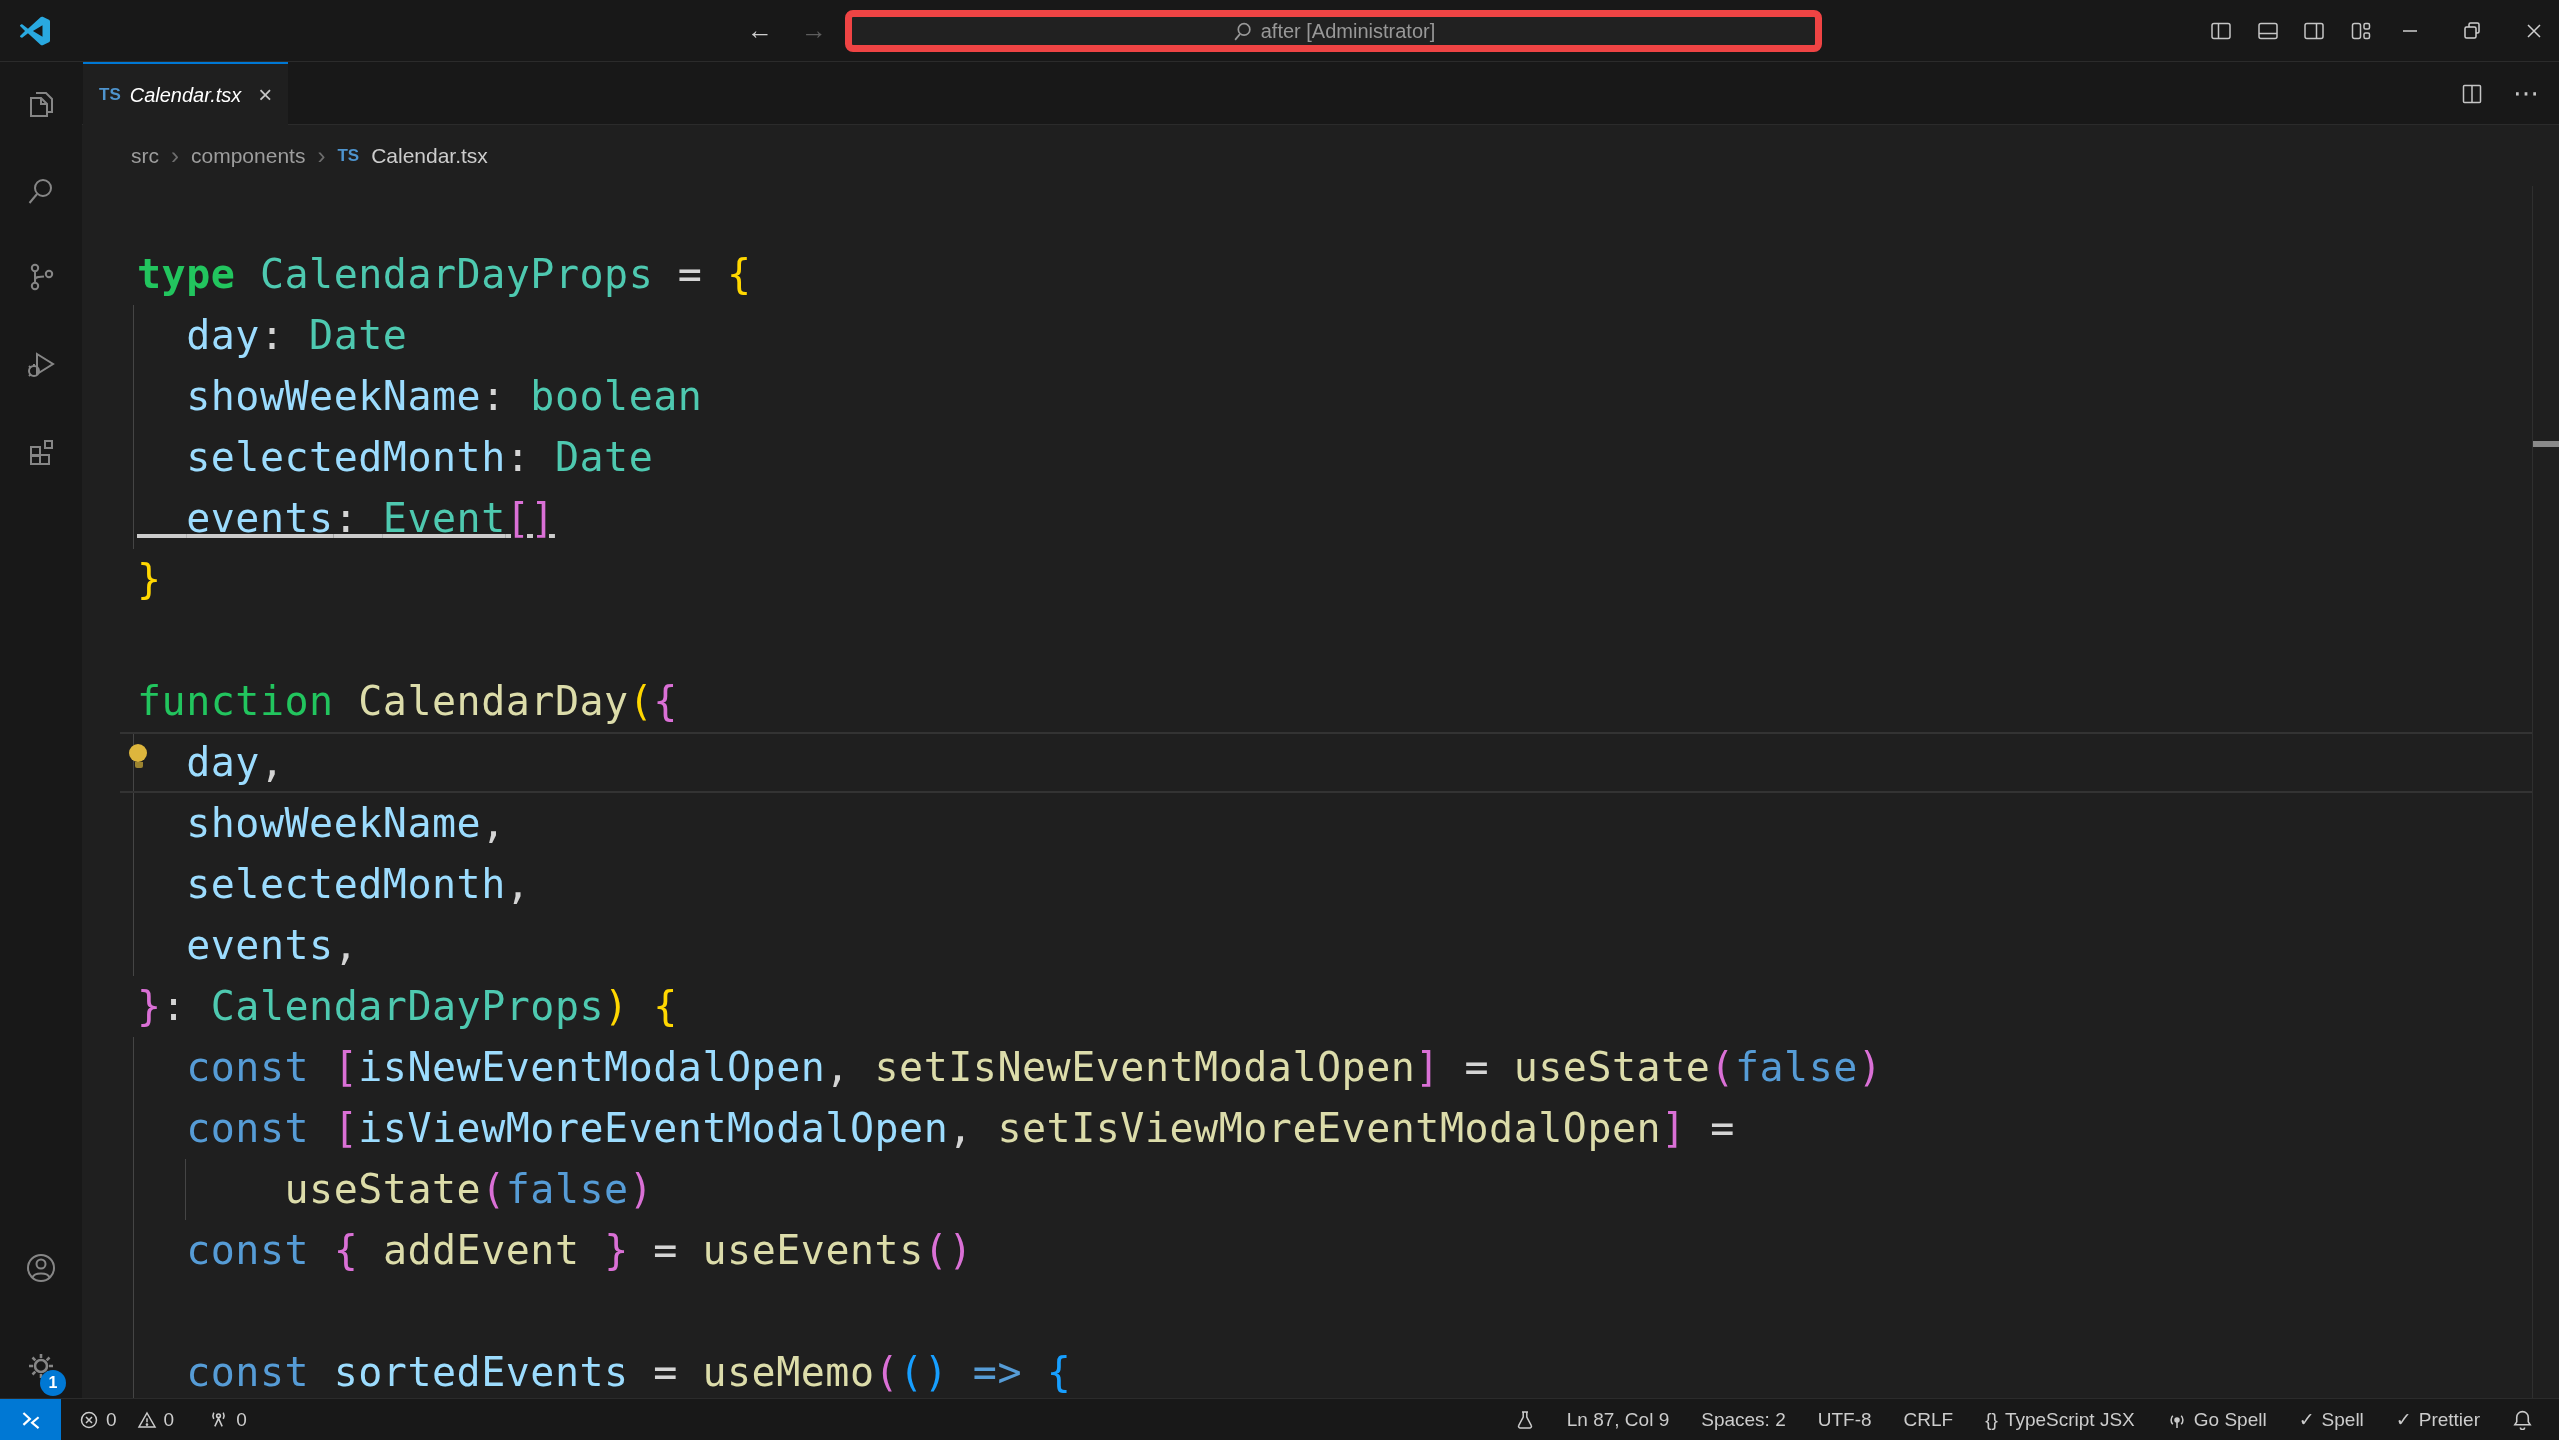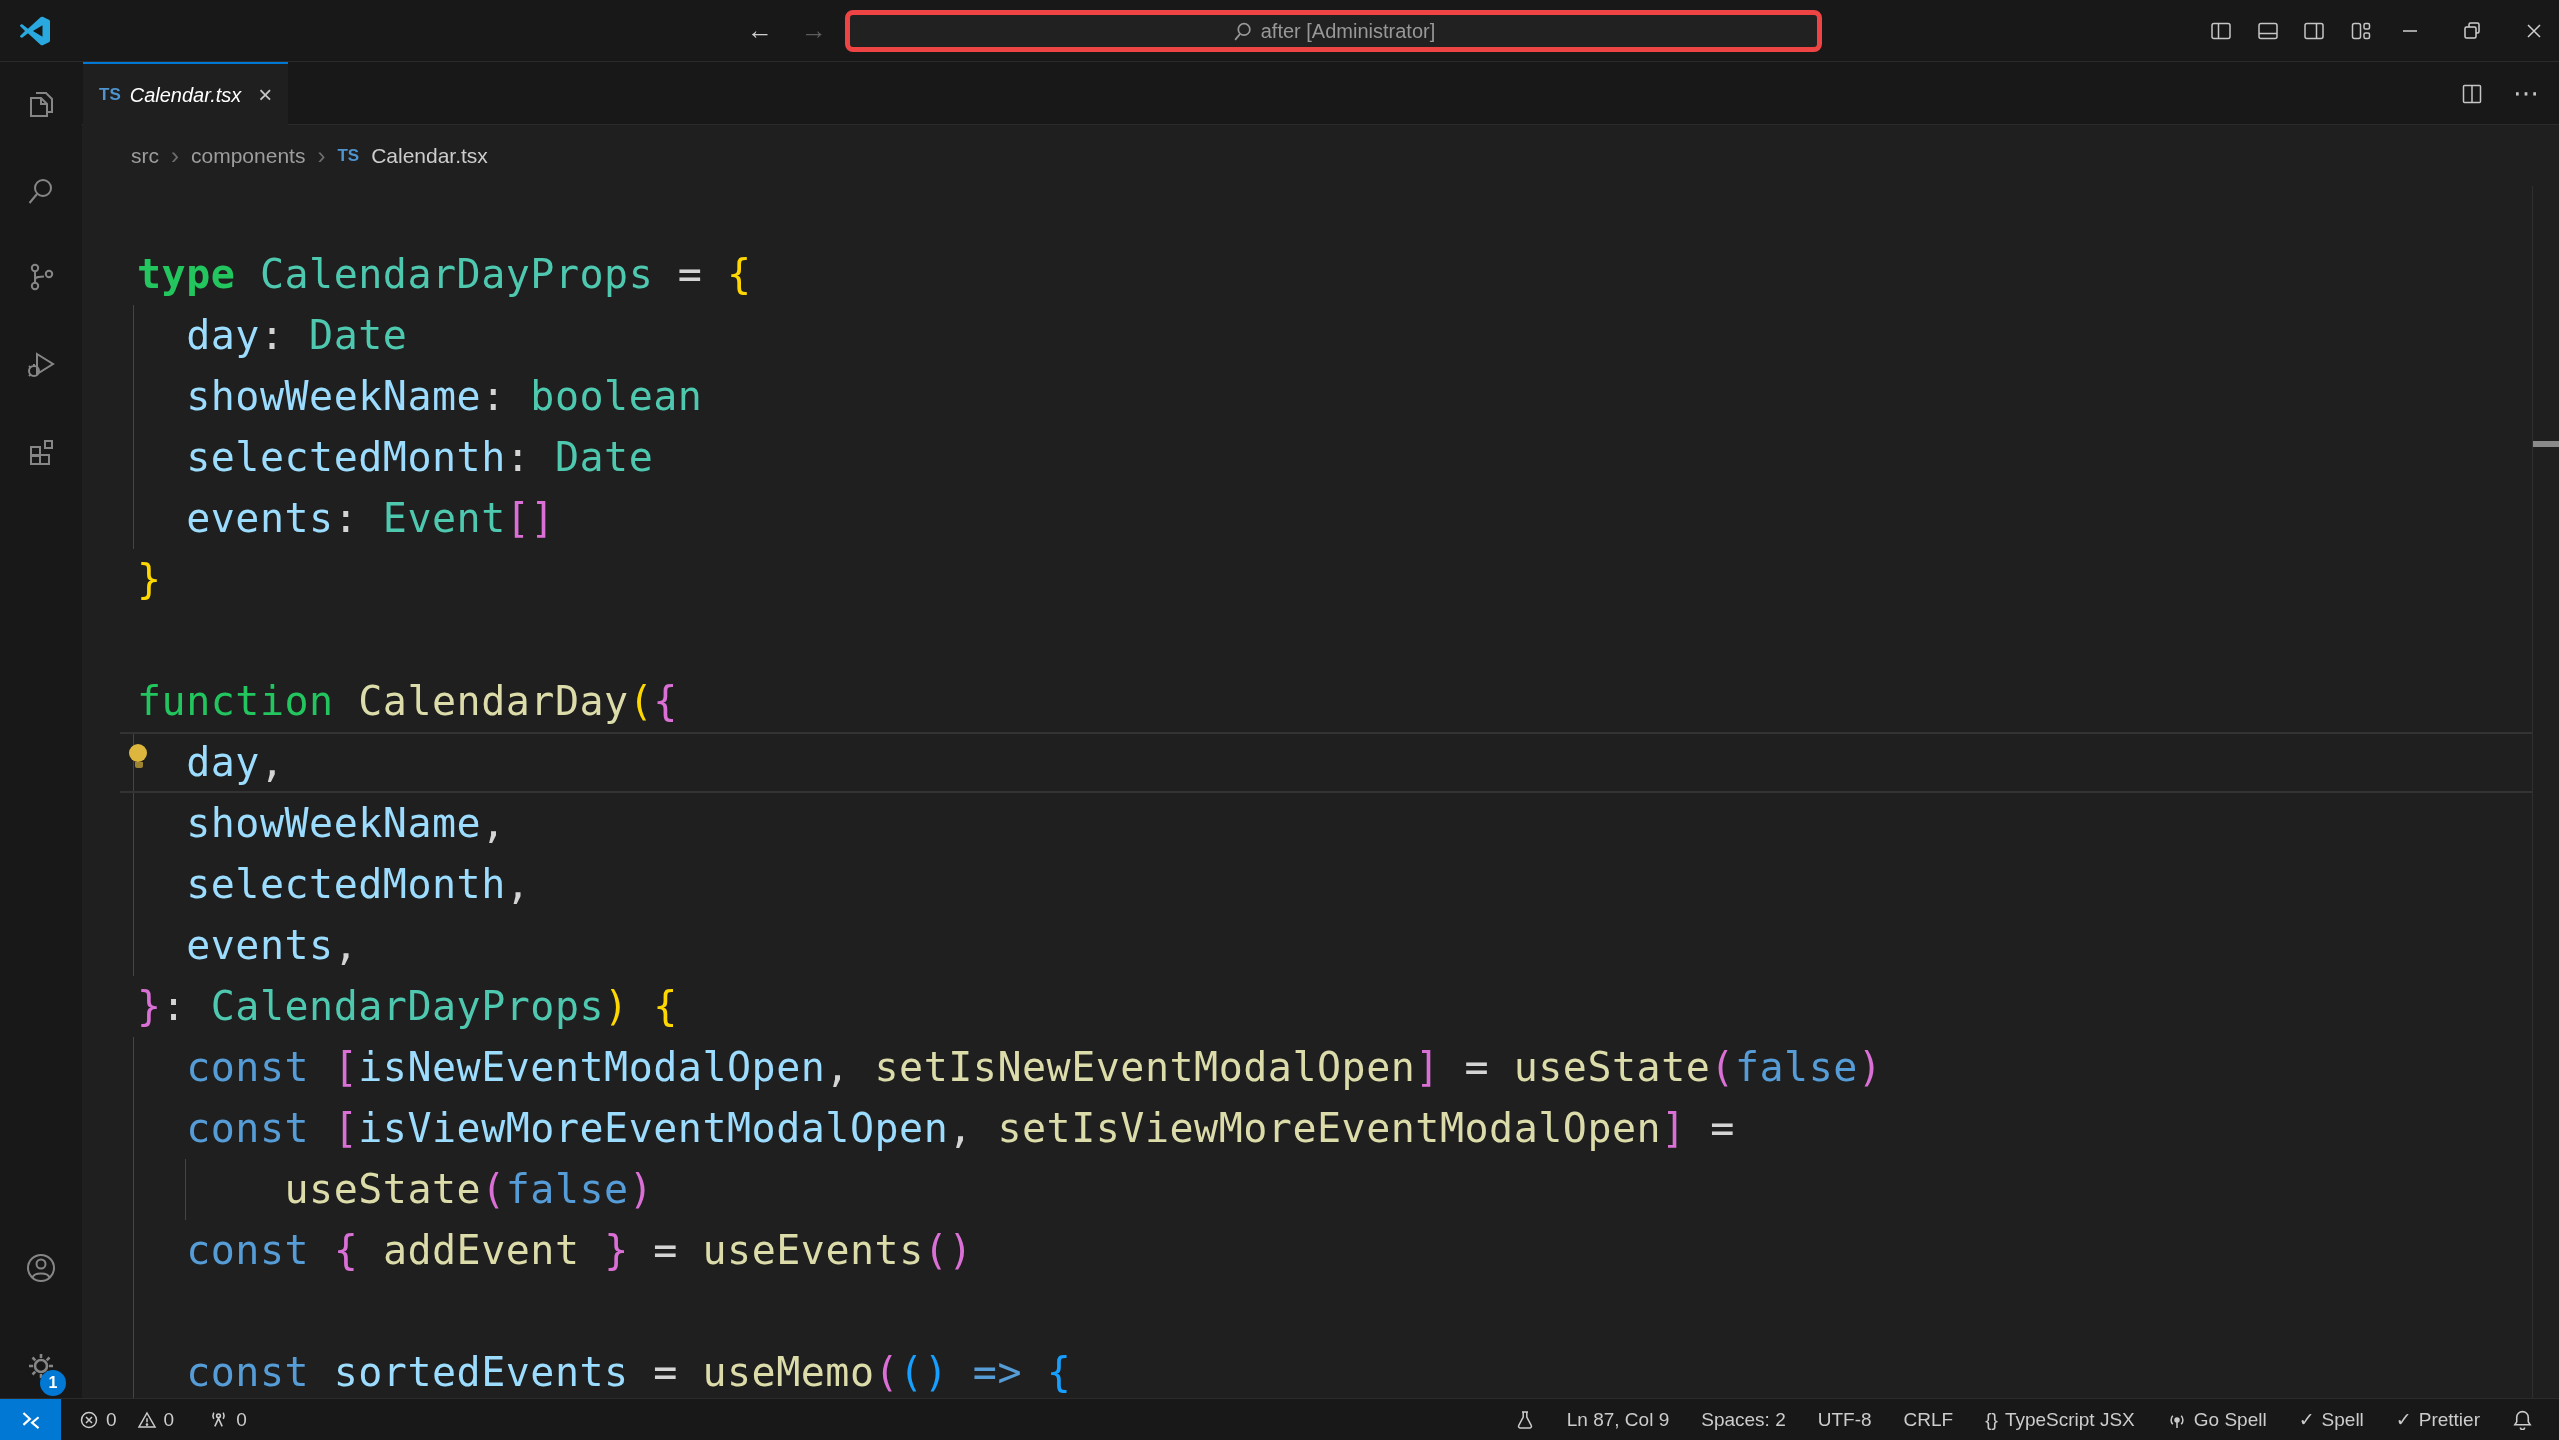--- a/index.html
+++ b/index.html
@@ -16,21 +16,21 @@
     display:flex; align-items:center;
   }
   .vscode-logo { margin-left:20px; width:30px; height:30px; flex:0 0 auto; }
   .menubar { display:flex; margin-left:18px; }
   .menu-item { padding:0 14px; font-size:20px; color:#cccccc; line-height:61px; cursor:default; }
   .nav-arrow { position:absolute; top:0; height:61px; width:44px; display:flex; align-items:center; justify-content:center; font-size:26px; }
   .nav-back { left:738px; color:#cccccc; }
   .nav-fwd  { left:792px; color:#5d5d5d; }
   .searchbox {
     position:absolute; left:845px; top:10px; width:977px; height:42px;
-    background:#212121; border:5px solid #ef4444; border-radius:8px;
+    background:#212121; border:7px solid #ef4444; border-radius:8px;
     display:flex; align-items:center; justify-content:center; gap:8px;
     color:#989898; font-size:20px;
   }
   .tbtn { position:absolute; top:0; width:46px; height:61px; display:flex; align-items:center; justify-content:center; }
   
   .activitybar { position:absolute; left:0; top:62px; width:82px; height:1336px; background:#181818; }
   .ab-item { position:absolute; left:24px; width:34px; height:34px; }
   .ab-badge {
     position:absolute; left:40px; top:1308px; width:26px; height:26px; border-radius:50%;
     background:#0078d4; color:#fff; font-size:16px; font-weight:bold;
@@ -232,21 +232,21 @@
     <div class="current-line"></div>
     <div class="lightbulb">
       <div class="bulb-glass"></div>
         <div class="bulb-base"></div>
     </div>
     <div id="code-lines">
         <div class="code-line" style="top: 58px;"><span style="color: #22c55e; font-weight: bold;">type</span><span style="color: rgb(212, 212, 212);"> </span><span style="color: rgb(78, 201, 176);">CalendarDayProps</span><span style="color: rgb(212, 212, 212);"> = </span><span style="color: rgb(255, 215, 0);">{</span></div>
         <div class="code-line" style="top: 119px;"><span style="color: rgb(212, 212, 212);">  </span><span style="color: rgb(156, 220, 254);">day</span><span style="color: rgb(212, 212, 212);">: </span><span style="color: rgb(78, 201, 176);">Date</span></div>
         <div class="code-line" style="top: 180px;"><span style="color: rgb(212, 212, 212);">  </span><span style="color: rgb(156, 220, 254);">showWeekName</span><span style="color: rgb(212, 212, 212);">: </span><span style="color: rgb(78, 201, 176);">boolean</span></div>
         <div class="code-line" style="top: 241px;"><span style="color: rgb(212, 212, 212);">  </span><span style="color: rgb(156, 220, 254);">selectedMonth</span><span style="color: rgb(212, 212, 212);">: </span><span style="color: rgb(78, 201, 176);">Date</span></div>
-        <div class="code-line" style="top: 302px;"><span style="color: rgb(212, 212, 212);">  </span><span style="color: rgb(156, 220, 254);">events</span><span style="color: rgb(212, 212, 212);">: </span><span style="color: rgb(78, 201, 176);">Event</span><span style="color: rgb(218, 112, 214);">[]</span></div>
+        <div class="code-line" style="top: 302px; text-decoration: underline;"><span style="color: rgb(212, 212, 212);">  </span><span style="color: rgb(156, 220, 254);">events</span><span style="color: rgb(212, 212, 212);">: </span><span style="color: rgb(78, 201, 176);">Event</span><span style="color: rgb(218, 112, 214);">[]</span></div>
         <div class="code-line" style="top: 363px;"><span style="color: rgb(255, 215, 0);">}</span></div>
         <div class="code-line" style="top: 424px;"></div>
         <div class="code-line" style="top: 485px;"><span style="color: #22c55e;">function</span><span style="color: rgb(212, 212, 212);"> </span><span style="color: rgb(220, 220, 170);">CalendarDay</span><span style="color: rgb(255, 215, 0);">(</span><span style="color: rgb(218, 112, 214);">{</span></div>
         <div class="code-line" style="top: 546px;"><span style="color: rgb(212, 212, 212);">  </span><span style="color: rgb(156, 220, 254);">day</span><span style="color: rgb(212, 212, 212);">,</span></div>
         <div class="code-line" style="top: 607px;"><span style="color: rgb(212, 212, 212);">  </span><span style="color: rgb(156, 220, 254);">showWeekName</span><span style="color: rgb(212, 212, 212);">,</span></div>
         <div class="code-line" style="top: 668px;"><span style="color: rgb(212, 212, 212);">  </span><span style="color: rgb(156, 220, 254);">selectedMonth</span><span style="color: rgb(212, 212, 212);">,</span></div>
         <div class="code-line" style="top: 729px;"><span style="color: rgb(212, 212, 212);">  </span><span style="color: rgb(156, 220, 254);">events</span><span style="color: rgb(212, 212, 212);">,</span></div>
         <div class="code-line" style="top: 790px;"><span style="color: rgb(218, 112, 214);">}</span><span style="color: rgb(212, 212, 212);">: </span><span style="color: rgb(78, 201, 176);">CalendarDayProps</span><span style="color: rgb(255, 215, 0);">)</span><span style="color: rgb(212, 212, 212);"> </span><span style="color: rgb(255, 215, 0);">{</span></div>
         <div class="code-line" style="top: 851px;"><span style="color: rgb(212, 212, 212);">  </span><span style="color: rgb(86, 156, 214);">const</span><span style="color: rgb(212, 212, 212);"> </span><span style="color: rgb(218, 112, 214);">[</span><span style="color: rgb(156, 220, 254);">isNewEventModalOpen</span><span style="color: rgb(212, 212, 212);">, </span><span style="color: rgb(220, 220, 170);">setIsNewEventModalOpen</span><span style="color: rgb(218, 112, 214);">]</span><span style="color: rgb(212, 212, 212);"> = </span><span style="color: rgb(220, 220, 170);">useState</span><span style="color: rgb(218, 112, 214);">(</span><span style="color: rgb(86, 156, 214);">false</span><span style="color: rgb(218, 112, 214);">)</span></div>
         <div class="code-line" style="top: 912px;"><span style="color: rgb(212, 212, 212);">  </span><span style="color: rgb(86, 156, 214);">const</span><span style="color: rgb(212, 212, 212);"> </span><span style="color: rgb(218, 112, 214);">[</span><span style="color: rgb(156, 220, 254);">isViewMoreEventModalOpen</span><span style="color: rgb(212, 212, 212);">, </span><span style="color: rgb(220, 220, 170);">setIsViewMoreEventModalOpen</span><span style="color: rgb(218, 112, 214);">]</span><span style="color: rgb(212, 212, 212);"> =</span></div>

